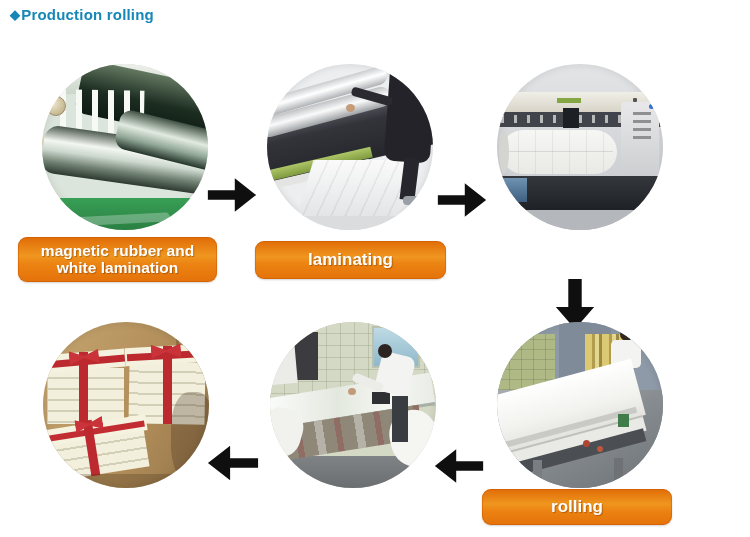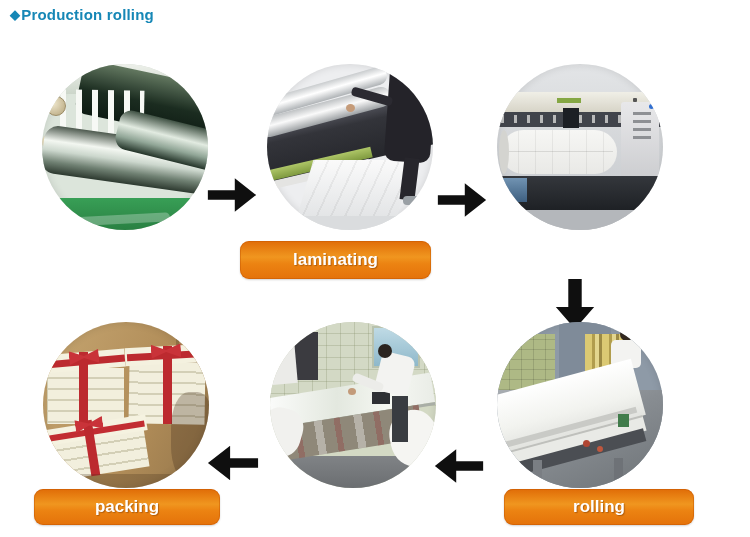--- a/index.html
+++ b/index.html
@@ -12,23 +12,23 @@
   .title .bullet{font-size:13px;line-height:1;}
 
   
   .step-label{position:absolute;border-radius:9px;color:#fff;font-weight:bold;
       text-align:center;display:flex;align-items:center;justify-content:center;
       font-size:17px;line-height:1.08;
       background:linear-gradient(180deg,#e06c07 0%,#f0961f 42%,#ec8312 60%,#e4720a 100%);
       box-shadow:inset 0 0 0 1px rgba(195,85,0,.45),0 1px 2px rgba(0,0,0,.18);
       text-shadow:1px 1px 1px rgba(110,50,0,.45);}
   .lab1{left:18px;top:237px;width:199px;height:45px;font-size:15.5px;padding:0 8px;box-sizing:border-box;}
-  .lab2{left:240px;top:241px;width:191px;height:38px;}
+  .lab2{left:255px;top:241px;width:191px;height:38px;}
   .lab3{left:482px;top:241px;width:189px;height:38px;}
-  .lab4{left:482px;top:489px;width:190px;height:36px;margin-left:22px;}
+  .lab4{left:482px;top:489px;width:190px;height:36px;}
   .lab5{left:261px;top:489px;width:184px;height:36px;}
   .lab6{left:34px;top:489px;width:186px;height:36px;}
 
   
   .arrow{position:absolute;}
   .arrow svg{display:block;}
   .arrow path{fill:#0f0f0f;}
   .ar1{left:206px;top:170px;}
   .ar2{left:436px;top:175px;}
   .ad1{left:552px;top:277px;}
@@ -242,20 +242,21 @@
     <svg width="52" height="50" viewBox="0 0 56 50">
         <path d="M2 20 H31 V7 L54 25 31 43 V30 H2 Z"></path>
       </svg>
   </div>
   <div class="arrow ar2">
     <svg width="52" height="50" viewBox="0 0 56 50">
         <path d="M2 20 H31 V7 L54 25 31 43 V30 H2 Z"></path>
       </svg>
   </div>
 
+  <div class="step-label lab1">magnetic rubber and white lamination</div>
   <div class="step-label lab2">laminating</div>
 
   <div class="arrow ad1">
     <svg width="46" height="54" viewBox="0 0 48 56">
         <path d="M17 2 H31 V31 H44 L24 54 4 31 H17 Z"></path>
       </svg>
   </div>
 
   <div class="ph ph4">
     <div class="scene">
@@ -326,15 +327,14 @@
         <path d="M54 20 H25 V7 L2 25 25 43 V30 H54 Z"></path>
       </svg>
   </div>
   <div class="arrow al2">
     <svg width="54" height="50" viewBox="0 0 56 50">
         <path d="M54 20 H25 V7 L2 25 25 43 V30 H54 Z"></path>
       </svg>
   </div>
 
   <div class="step-label lab4">rolling</div>
-  <div class="step-label lab6">packing</div>
 
 </div>
 
 </body></html>

